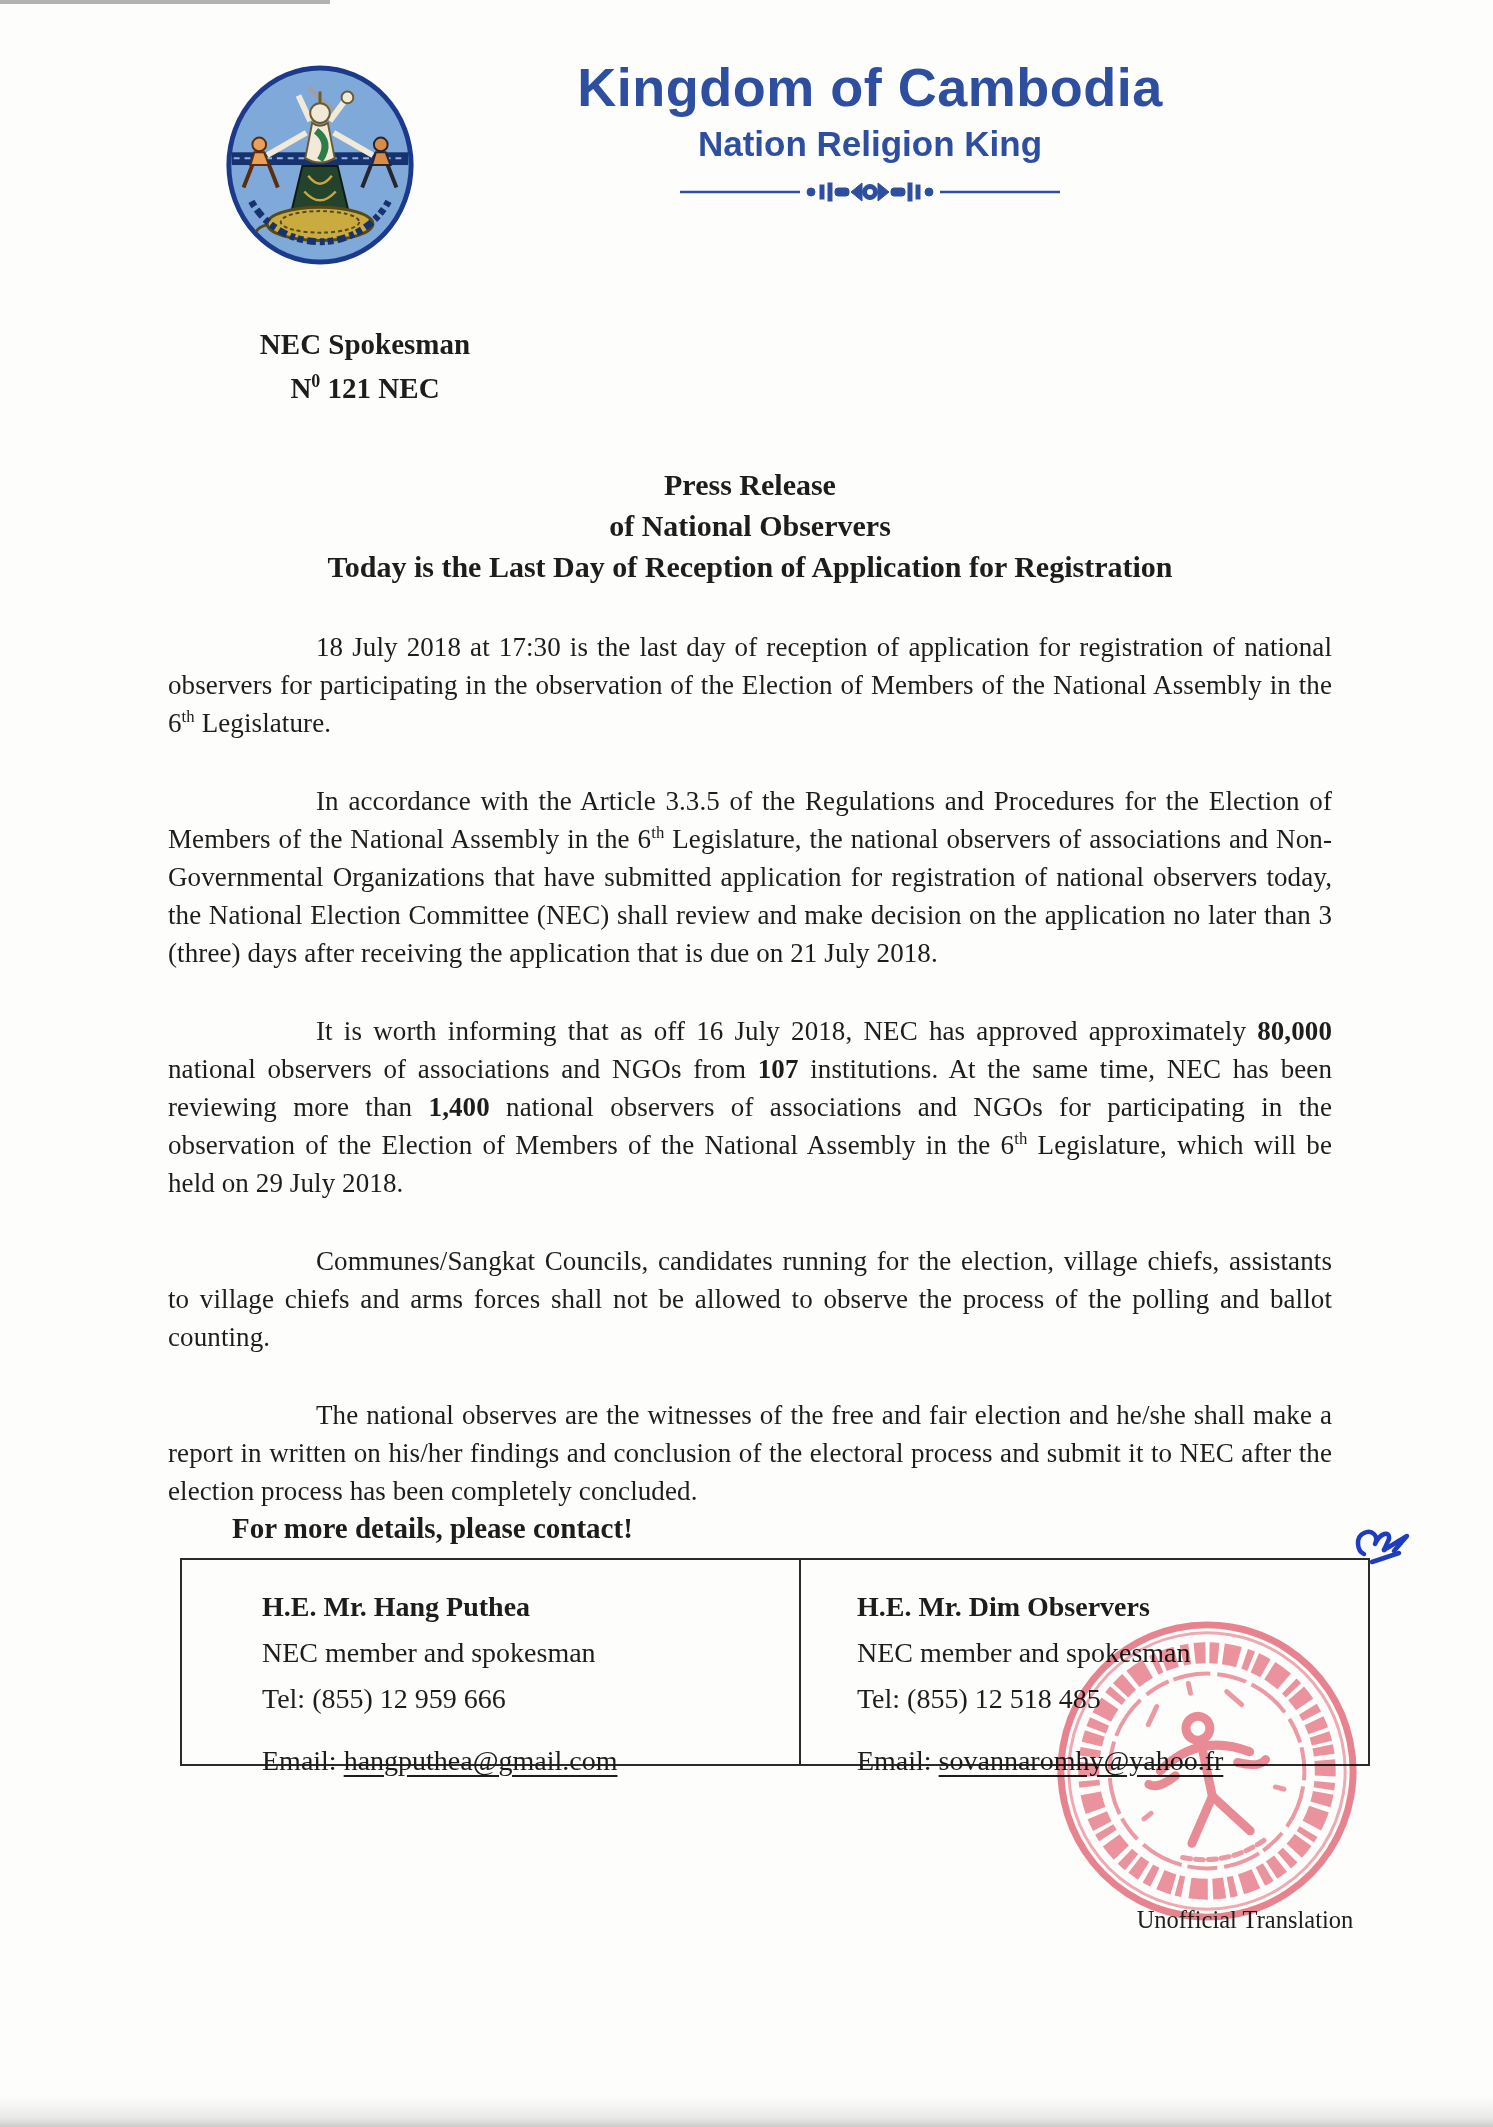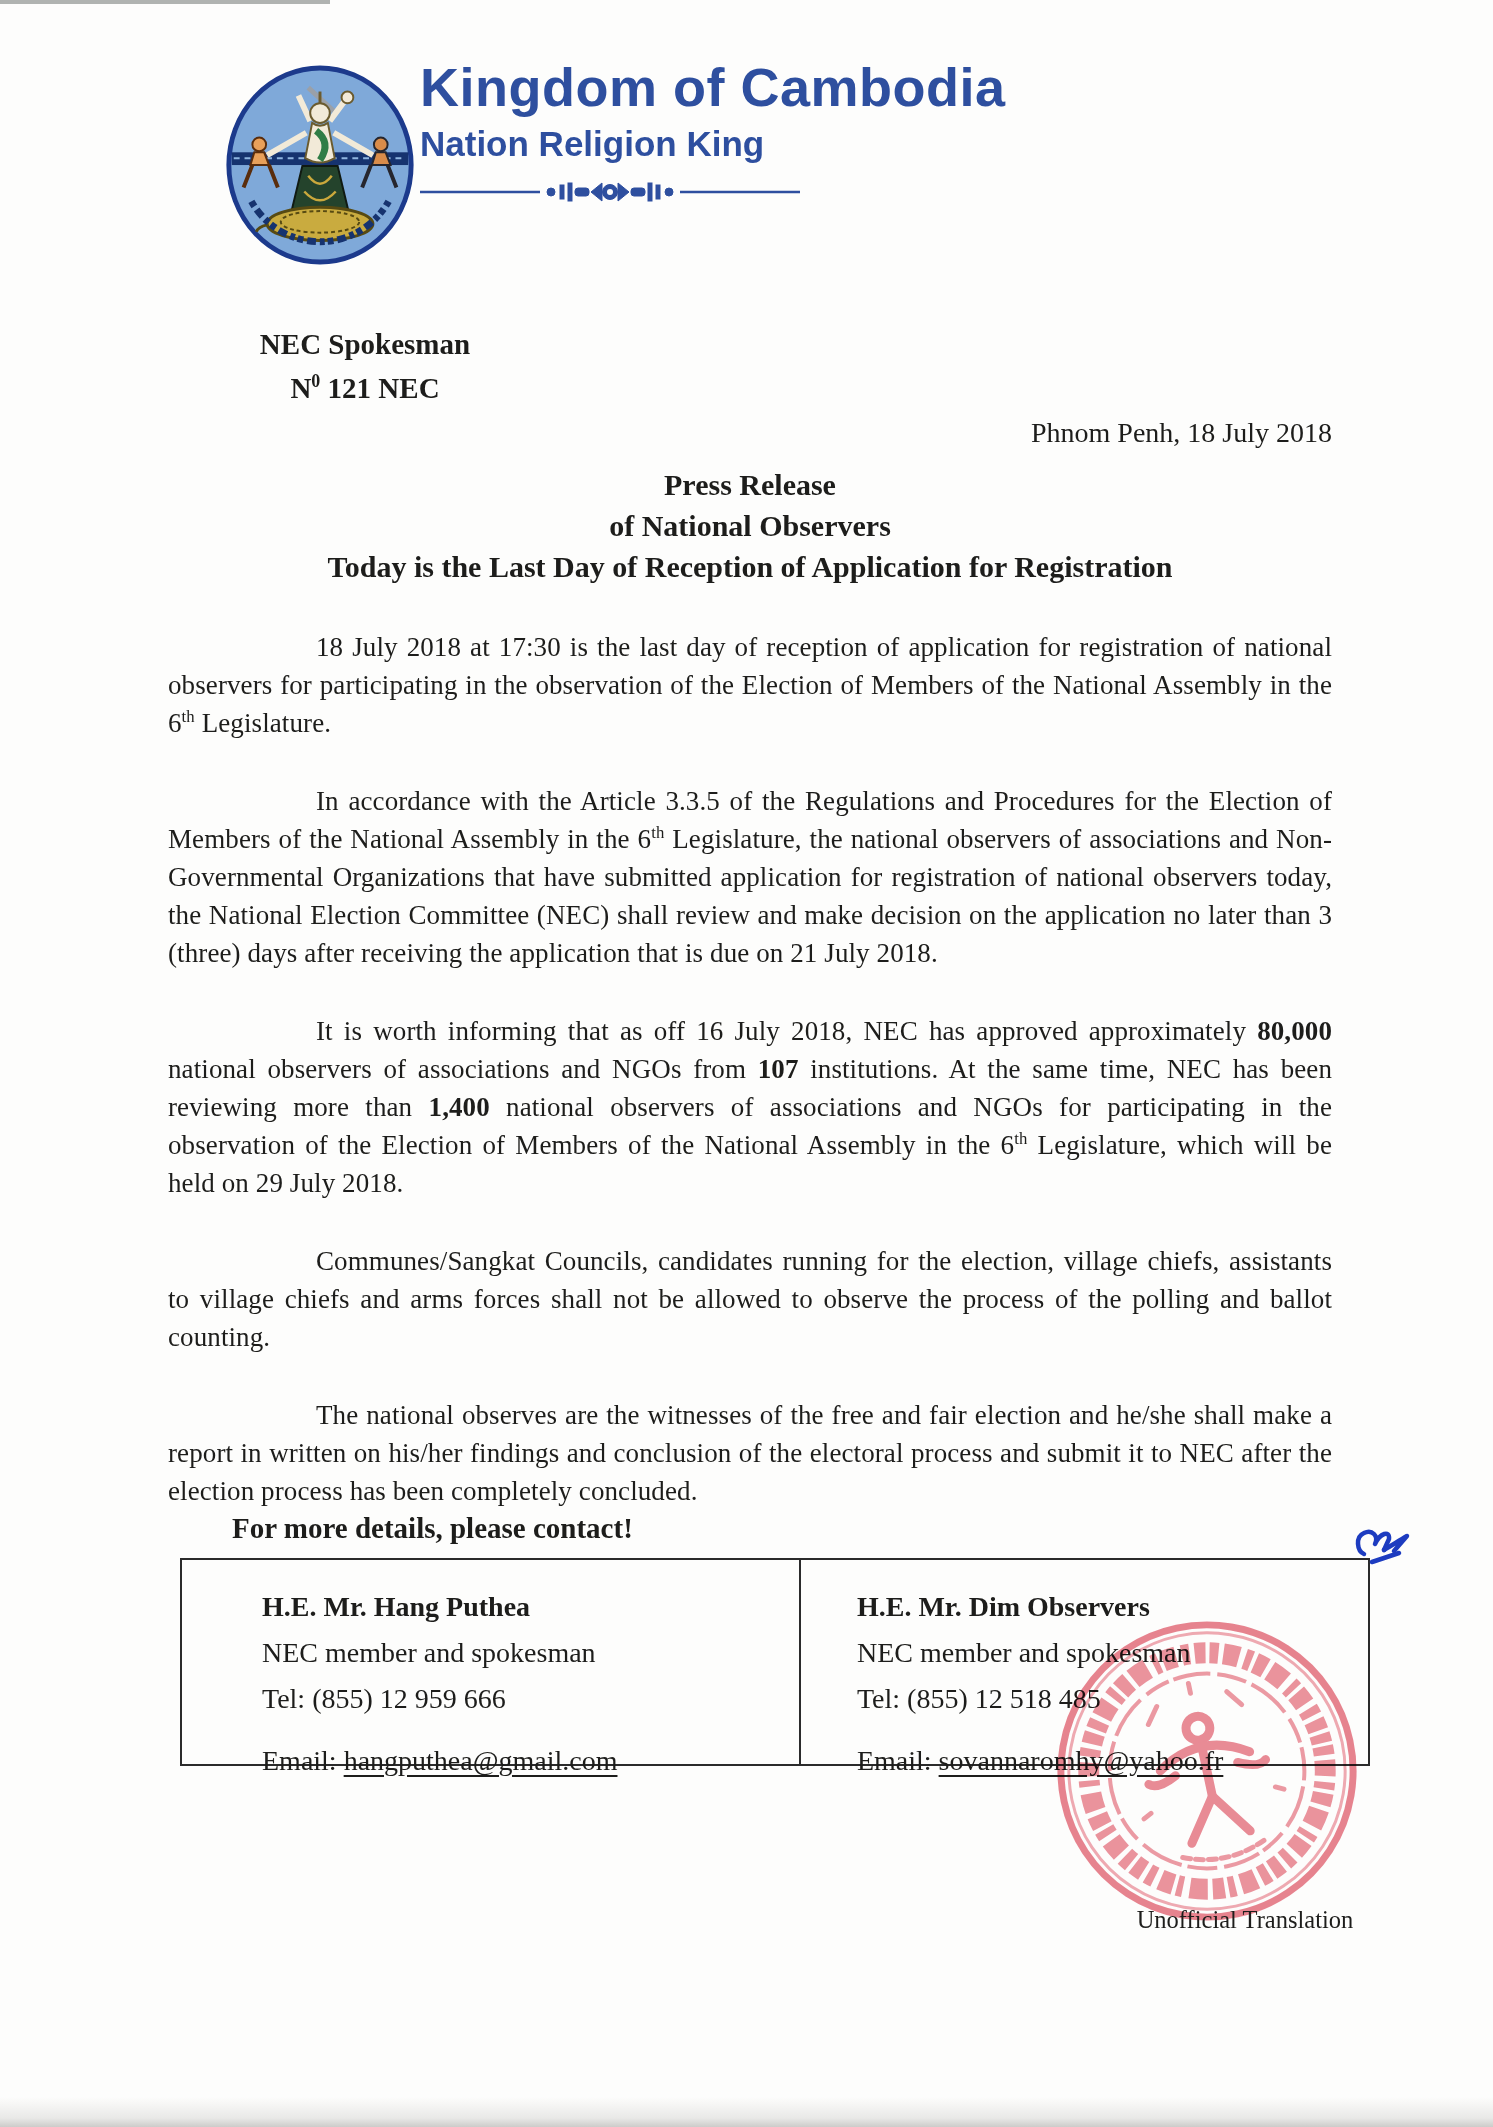--- a/index.html
+++ b/index.html
@@ -18,21 +18,21 @@
     overflow:hidden;
     font-family:"Liberation Serif","DejaVu Serif",serif;
     color:var(--ink);
   }
   
   .scan-top-line{position:absolute;top:0;left:0;width:330px;height:4px;background:#878c89;opacity:.65;}
   .scan-bottom{position:absolute;bottom:0;left:0;width:100%;height:30px;
     background:linear-gradient(to bottom,rgba(0,0,0,0) 0%,rgba(110,110,105,.14) 70%,rgba(90,90,86,.30) 100%);}
   
   .emblem{position:absolute;left:222px;top:64px;width:196px;height:206px;}
-  .kingdom-block{position:absolute;left:420px;top:56px;width:900px;text-align:left;
+  .kingdom-block{position:absolute;left:420px;top:56px;width:900px;text-align:center;
     font-family:"Liberation Sans","DejaVu Sans",sans-serif;color:var(--header-blue);}
   .kingdom-title{font-size:54px;font-weight:bold;letter-spacing:.5px;}
   .motto{font-size:35px;font-weight:bold;margin-top:6px;}
   .divider{margin-top:16px;}
   .divider svg{width:380px;height:24px;}
   .org-name{position:absolute;left:50px;top:272px;width:530px;text-align:center;
     font-family:"Liberation Sans","DejaVu Sans",sans-serif;font-size:37px;font-weight:500;
     color:var(--header-blue);letter-spacing:.2px;}
   .spokesman{position:absolute;left:170px;top:328px;width:390px;text-align:center;
     font-size:29px;font-weight:bold;}
@@ -126,21 +126,20 @@
           <circle cx="190" cy="12" r="7.5"></circle>
           <circle cx="190" cy="12" r="3" fill="#fdfdfc" stroke="none"></circle>
         </g>
       </svg>
     </div>
   </div>
 
   <div class="spokesman">NEC Spokesman</div>
   <div class="refno"><span>N</span><sup>0</sup><span> 121 NEC</span></div>
 
-  <div class="dateline">Phnom Penh, 18 July 2018</div>
 
   <div class="headings">
     <div>Press Release</div>
     <div>of National Observers</div>
     <div>Today is the Last Day of Reception of Application for Registration</div>
   </div>
 
   <main class="bodytext">
     <p><span>18 July 2018 at 17:30 is the last day of reception of application for registration of national observers for participating in the observation of the Election of Members of the National Assembly in the 6</span><sup>th</sup><span> Legislature.</span></p>
     <p><span>In accordance with the Article 3.3.5 of the Regulations and Procedures for the Election of Members of the National Assembly in the 6</span><sup>th</sup><span> Legislature, the national observers of associations and Non-Governmental Organizations that have submitted application for registration of national observers today, the National Election Committee (NEC) shall review and make decision on the application no later than 3 (three) days after receiving the application that is due on 21 July 2018.</span></p>

